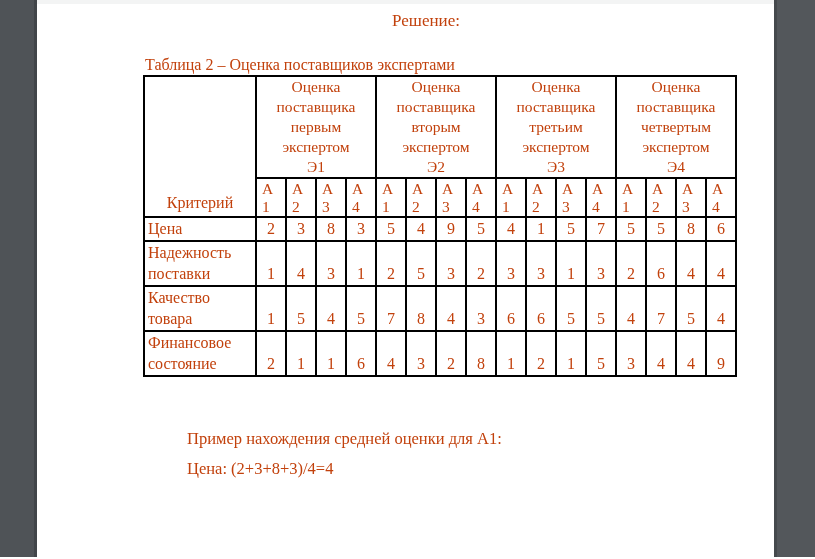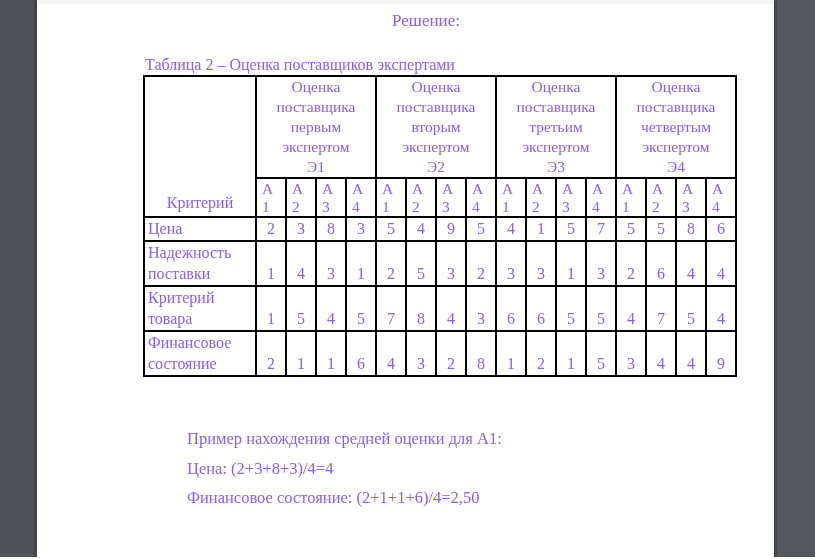--- a/index.html
+++ b/index.html
@@ -3,21 +3,21 @@
 <meta charset="utf-8">
 <style>
   * { margin:0; padding:0; box-sizing:border-box; }
   html,body { background:#ffffff; }
   .viewer {
     position:relative;
     width:815px; height:559px;
     background:#ffffff;
     overflow:hidden;
     font-family:"Liberation Serif","DejaVu Serif",serif;
-    color:#8b5cf6;
+    color:#c2410c;
   }
   .top-strip {
     position:absolute; left:0; top:0; width:815px; height:4px;
     background:#f3f4f4;
   }
   .side-panel {
     position:absolute; top:0; height:557px;
   }
   .side-panel.left {
     left:0; width:37px;
@@ -232,21 +232,21 @@
           <td class="num">3</td>
           <td class="num">3</td>
           <td class="num">1</td>
           <td class="num">3</td>
           <td class="num">2</td>
           <td class="num">6</td>
           <td class="num">4</td>
           <td class="num">4</td>
         </tr>
         <tr class="r-double">
-          <td class="crit">Критерий товара</td>
+          <td class="crit">Качество товара</td>
           <td class="num">1</td>
           <td class="num">5</td>
           <td class="num">4</td>
           <td class="num">5</td>
           <td class="num">7</td>
           <td class="num">8</td>
           <td class="num">4</td>
           <td class="num">3</td>
           <td class="num">6</td>
           <td class="num">6</td>
@@ -275,15 +275,14 @@
           <td class="num">4</td>
           <td class="num">4</td>
           <td class="num">9</td>
         </tr>
       </tbody>
     </table>
 
   <div class="notes">
     <p>Пример нахождения средней оценки для А1:</p>
     <p>Цена: (2+3+8+3)/4=4</p>
-    <p>Финансовое состояние: (2+1+1+6)/4=2,50</p>
   </div>
 </div>
 
 </body></html>

